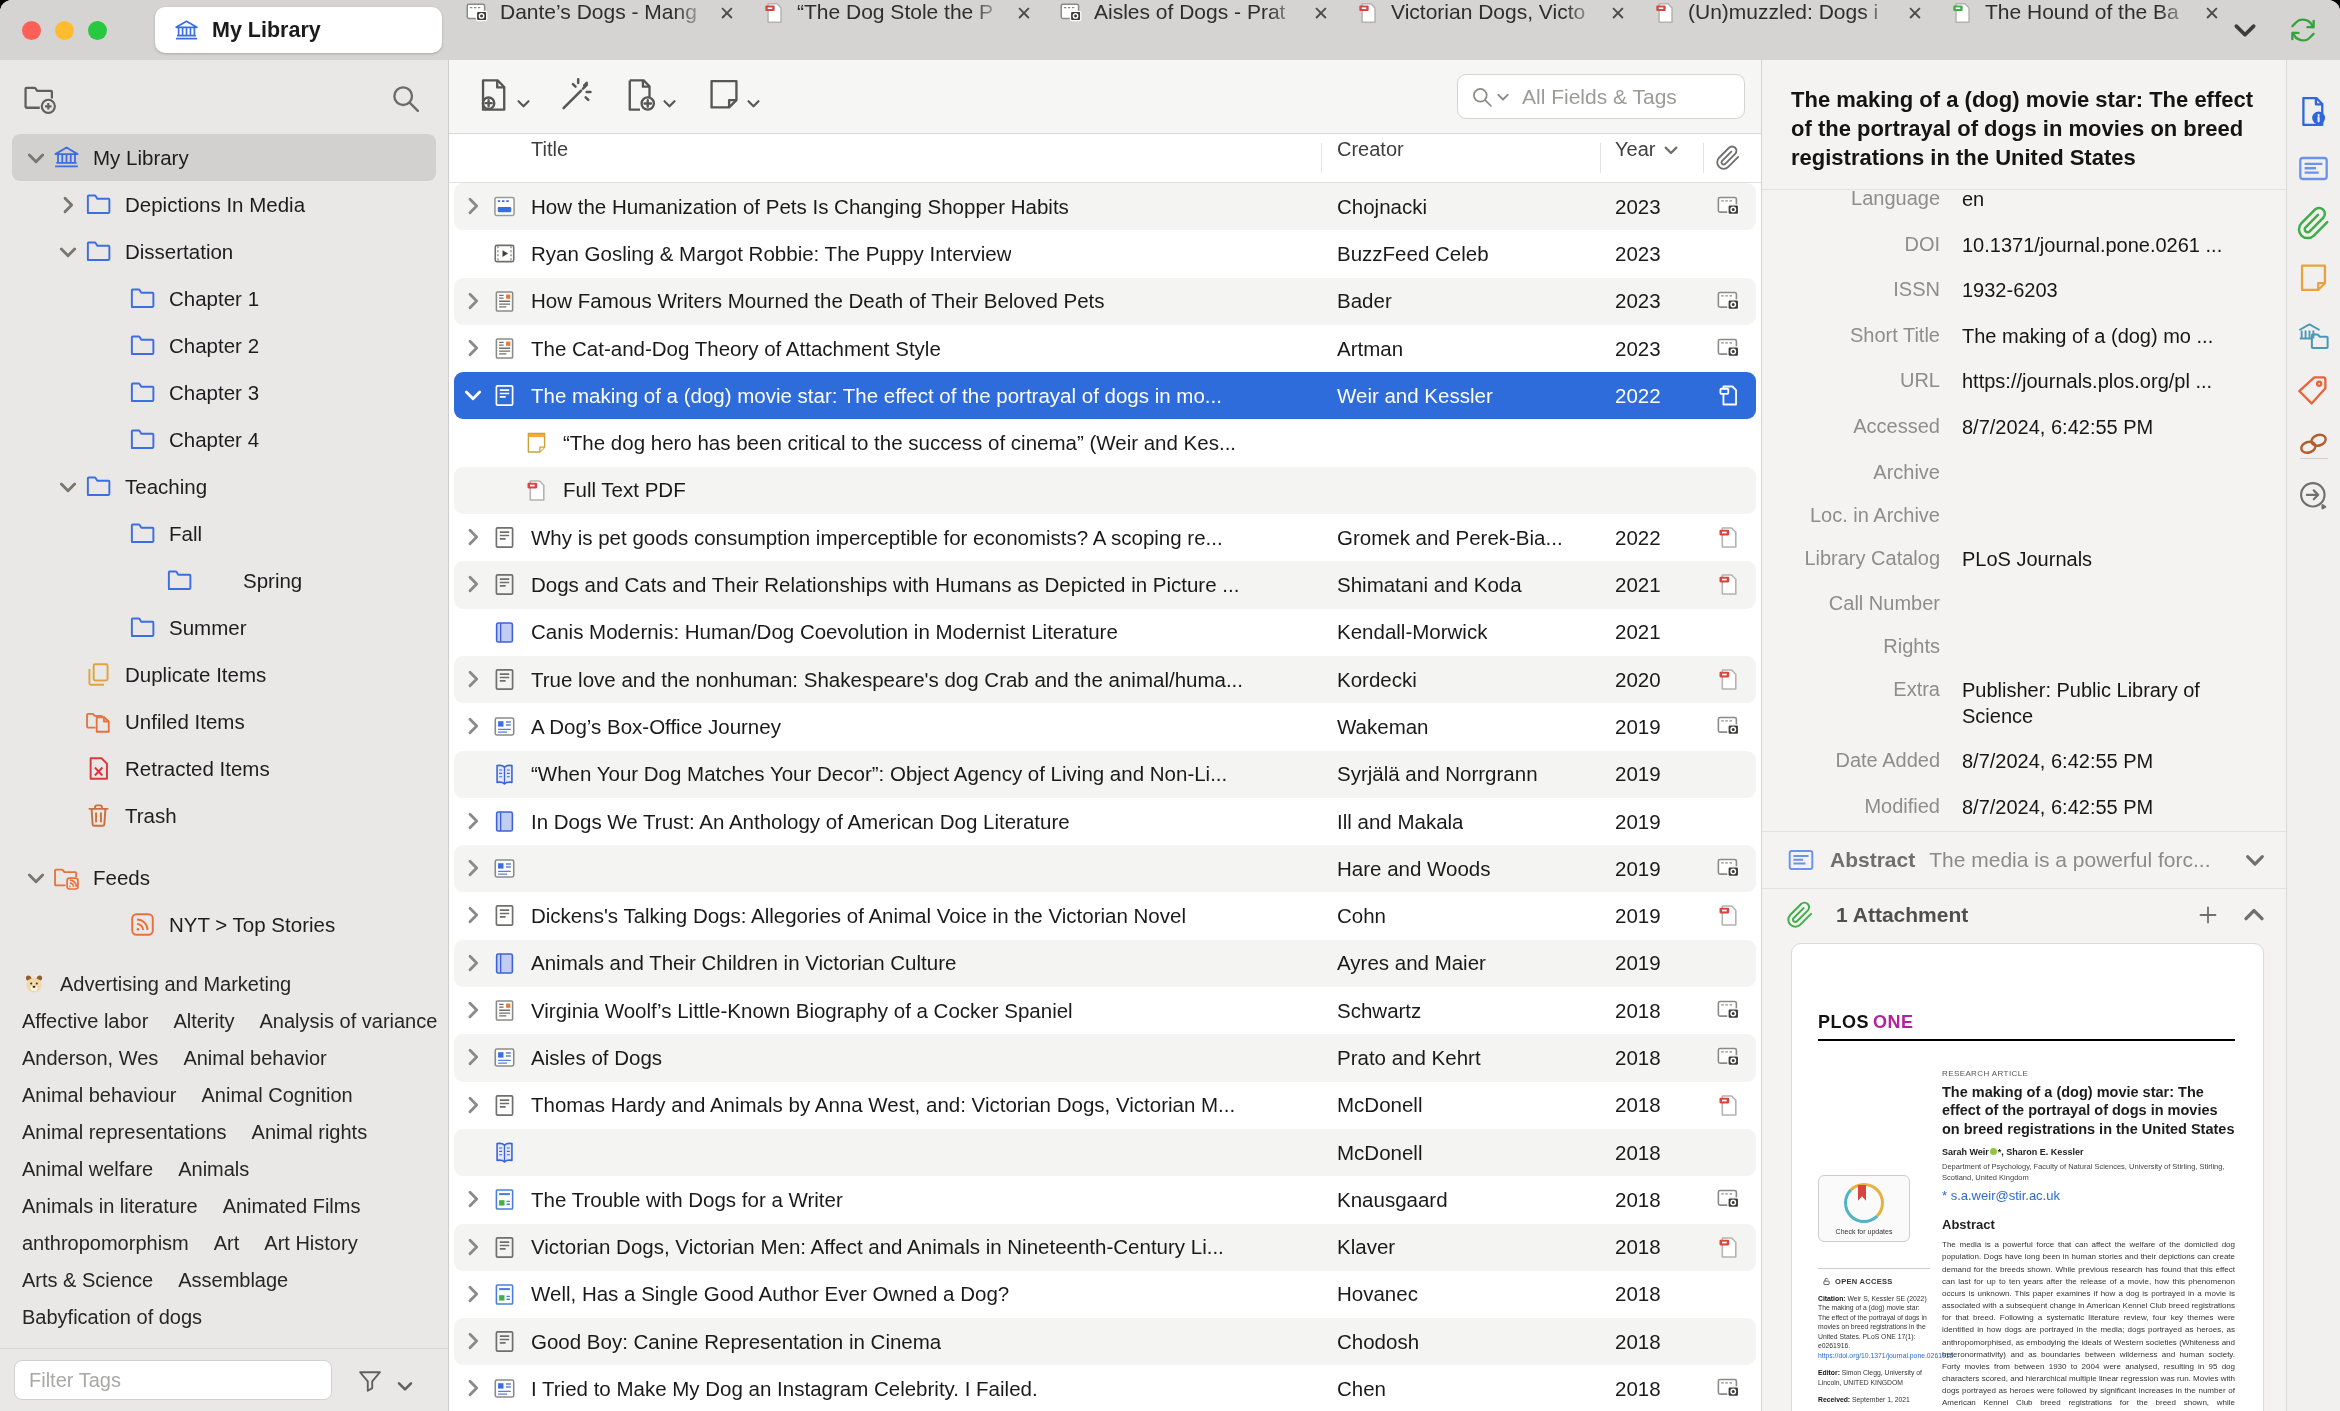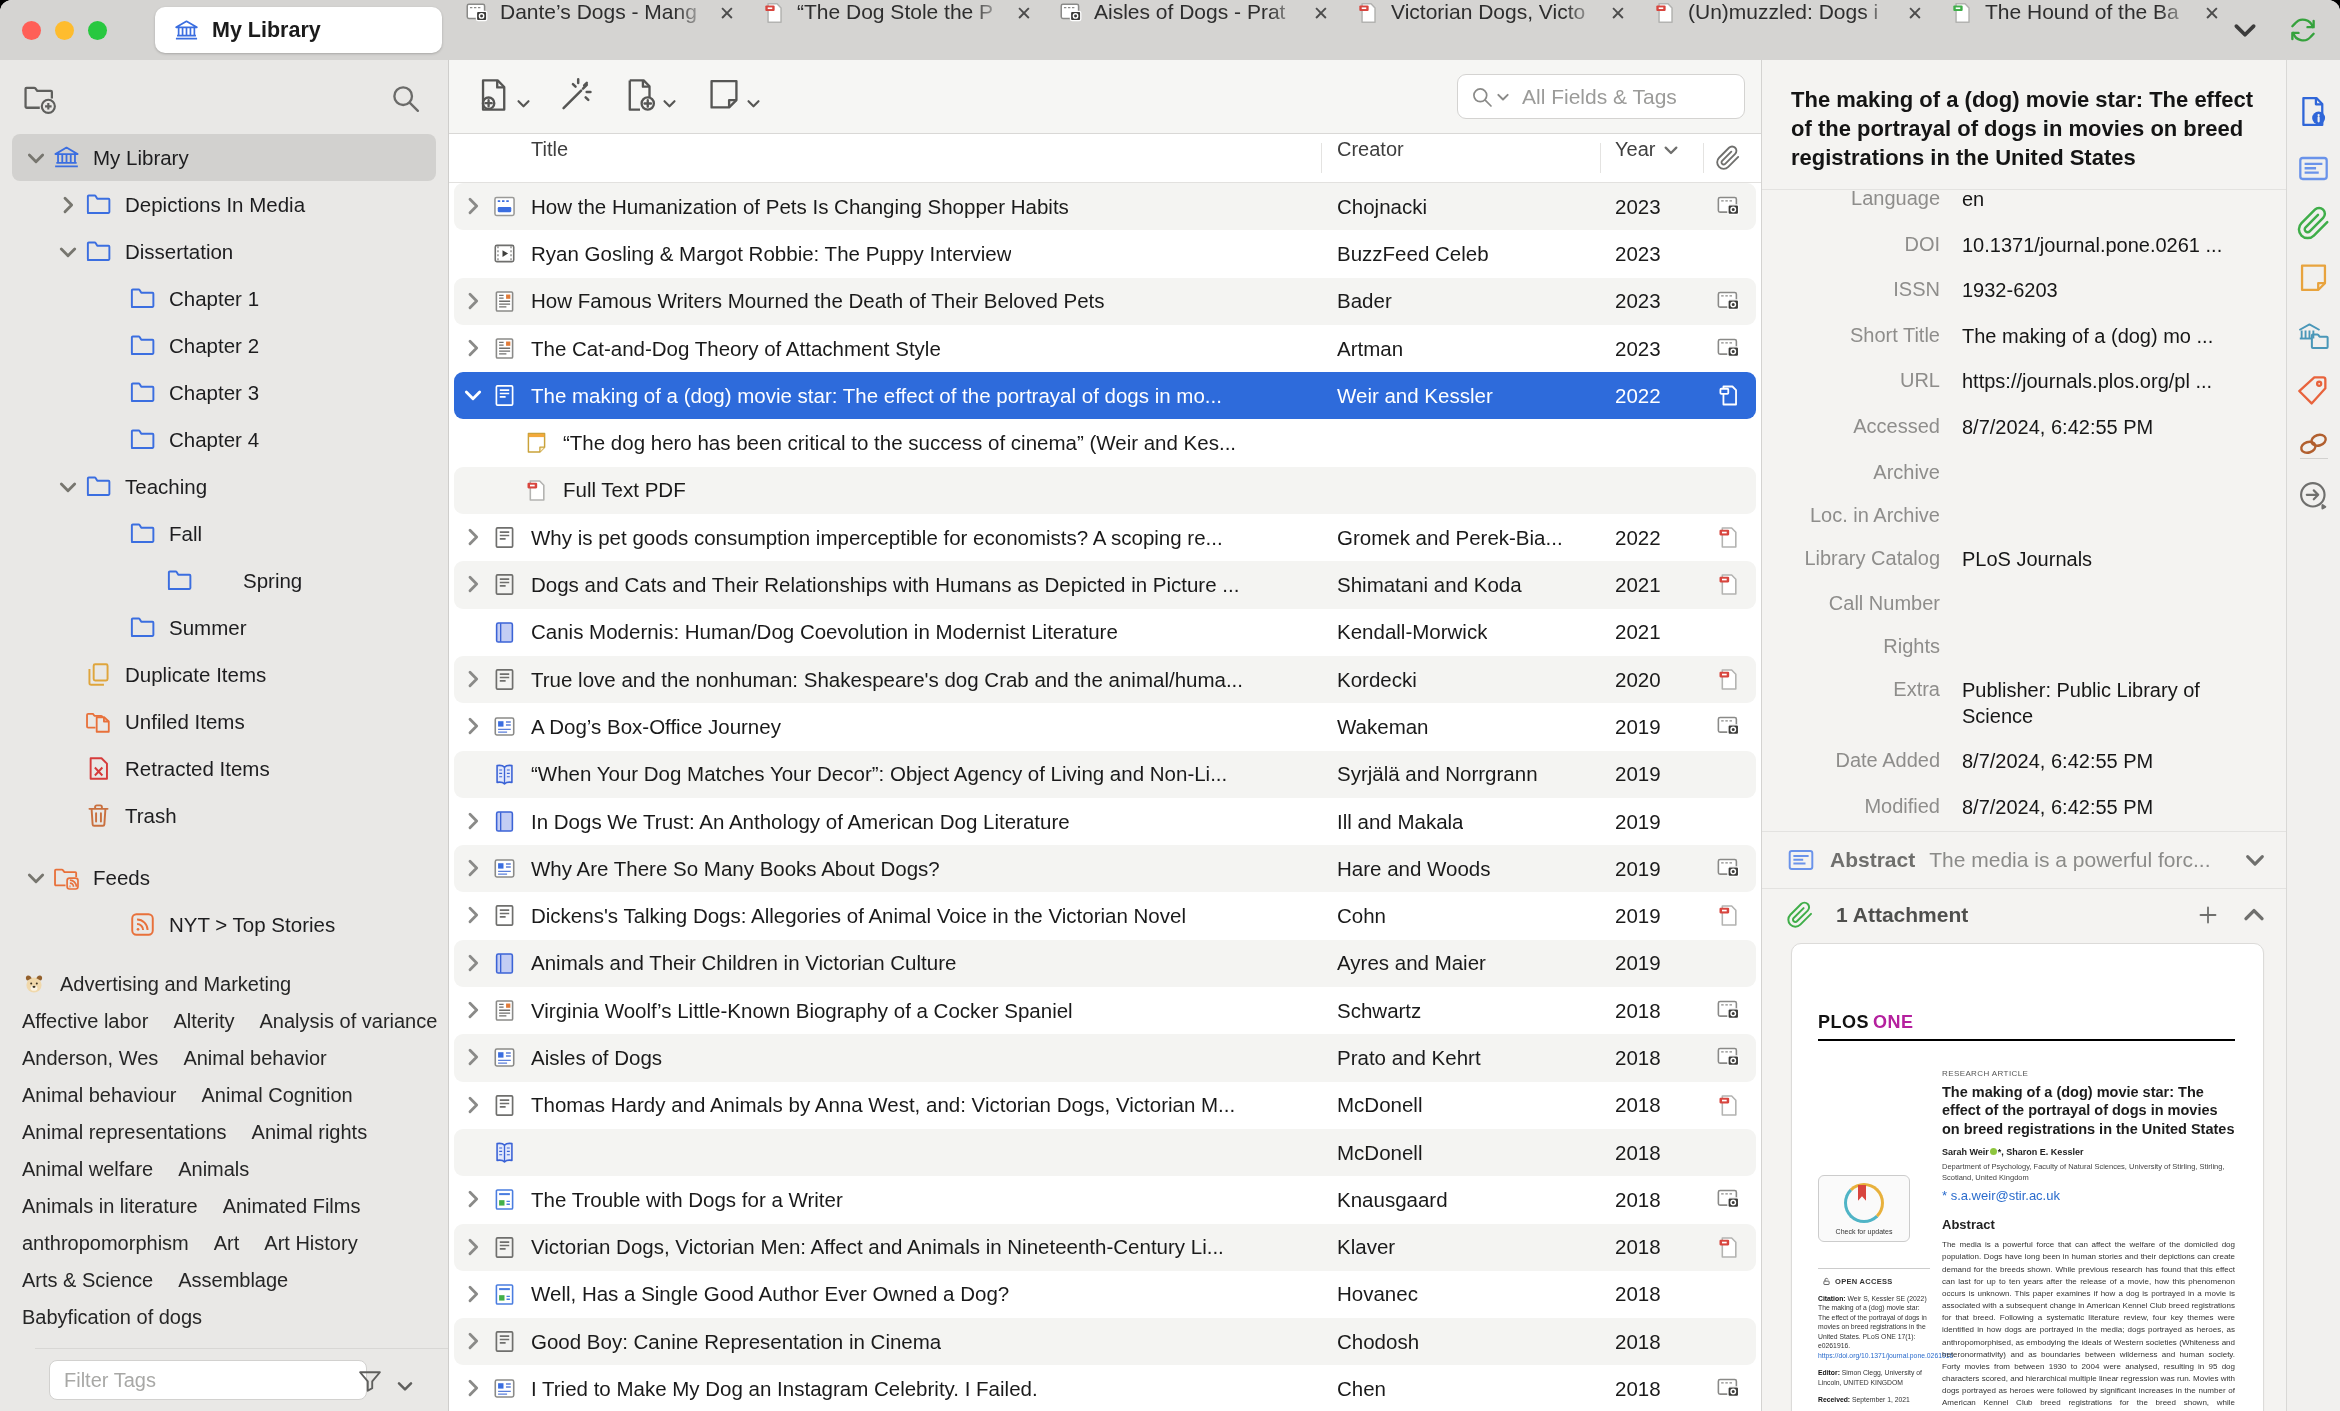--- a/index.html
+++ b/index.html
@@ -35,21 +35,21 @@
   .trow{position:relative;height:47px;display:flex;align-items:center;border-radius:8px;font-size:20.5px;color:#1d1d1f;}
   .trow.sel{background:#d2d1cf;}
   .trow .tchev{width:20px;height:20px;color:#77766f;flex:none;margin-right:6px;}
   .trow .ticn{width:29px;height:29px;flex:none;margin-right:12px;}
   .trow .tlbl{white-space:nowrap;}
   .c-blue{color:#3b6ee0;} .c-dup{color:#dfa53c;} .c-org{color:#e8703a;} .c-red{color:#d63b3b;} .c-trash{color:#c9703f;}
   .trow.gap{margin-top:15px;}
   #tags{margin:24px 10px 0 22px;display:flex;flex-wrap:wrap;column-gap:25px;row-gap:14px;font-size:20px;color:#262626;max-height:390px;overflow:hidden;}
   .tag{white-space:nowrap;display:inline-flex;align-items:center;}
   .tag .icn{width:24px;height:24px;margin-right:14px;}
-  #filterbar{position:absolute;left:0;right:0;bottom:0;height:62px;border-top:1px solid #d8d7d5;margin-left:35px;}
+  #filterbar{position:absolute;left:0;right:0;bottom:0;height:62px;border-top:1px solid #d8d7d5;}
   #filter-input{position:absolute;left:14px;bottom:11px;width:318px;height:40px;box-sizing:border-box;border:1px solid #d2d1cf;border-radius:8px;background:#fff;font-size:20px;padding:0 14px;color:#333;font-family:inherit;outline:none;}
   #filter-input::placeholder{color:#a8a8a6;}
   #filter-funnel{position:absolute;right:64px;bottom:16px;width:28px;height:28px;color:#5f5f5d;}
   #filter-chev{position:absolute;right:34px;bottom:16px;width:18px;height:18px;color:#5f5f5d;margin-top:6px;}
 
   
   #main{position:absolute;top:60px;left:449px;width:1312px;bottom:0;background:#fff;}
   #main-toolbar{position:relative;height:73px;background:#f6f6f4;border-bottom:1px solid #d9d8d6;}
   .mt-btn{position:absolute;top:16px;display:flex;align-items:flex-end;color:#565654;}
   .mt-btn .icn{width:38px;height:38px;}
@@ -935,21 +935,20 @@
               <path d="M4.2 2l4 4-4 4" fill="none" stroke="currentColor" stroke-width="1.7" stroke-linecap="round" stroke-linejoin="round"></path>
             </svg>
           </span>
           <span class="icn r-icon">
             <svg viewBox="0 0 24 24" xmlns="http://www.w3.org/2000/svg">
               <rect x="3.8" y="4.5" width="16.4" height="15" rx="1.5" fill="#fff" stroke="#8a8a88" stroke-width="1.4"></rect>
               <rect x="6.3" y="7.3" width="4.8" height="4.8" fill="#3b6ee0"></rect>
               <path d="M13.3 8h4.3M13.3 10.7h4.3M6.3 14.6h11.3M6.3 17h8" stroke="#5b7fd9" stroke-width="1.2"></path>
             </svg>
           </span>
-          <span class="rcell r-title">Why Are There So Many Books About Dogs?</span>
           <span class="rcell r-creator">Hare and Woods</span>
           <span class="rcell r-year">2019</span>
           <span class="icn r-att">
             <svg viewBox="0 0 24 24" xmlns="http://www.w3.org/2000/svg">
               <rect x="3" y="4" width="16" height="13" rx="1.5" fill="#fff" stroke="#8a8a88" stroke-width="1.4"></rect>
               <path d="M5.5 7h2.2M9.2 7h2.2M12.9 7h2.2" stroke="#8a8a88" stroke-width="1.3"></path>
               <rect x="11.5" y="10.5" width="9.5" height="8.5" rx="1.5" fill="#3a3a38" stroke="#fff" stroke-width="1.2"></rect>
               <circle cx="16.2" cy="14.7" r="2" fill="none" stroke="#fff" stroke-width="1.3"></circle>
             </svg>
           </span>

